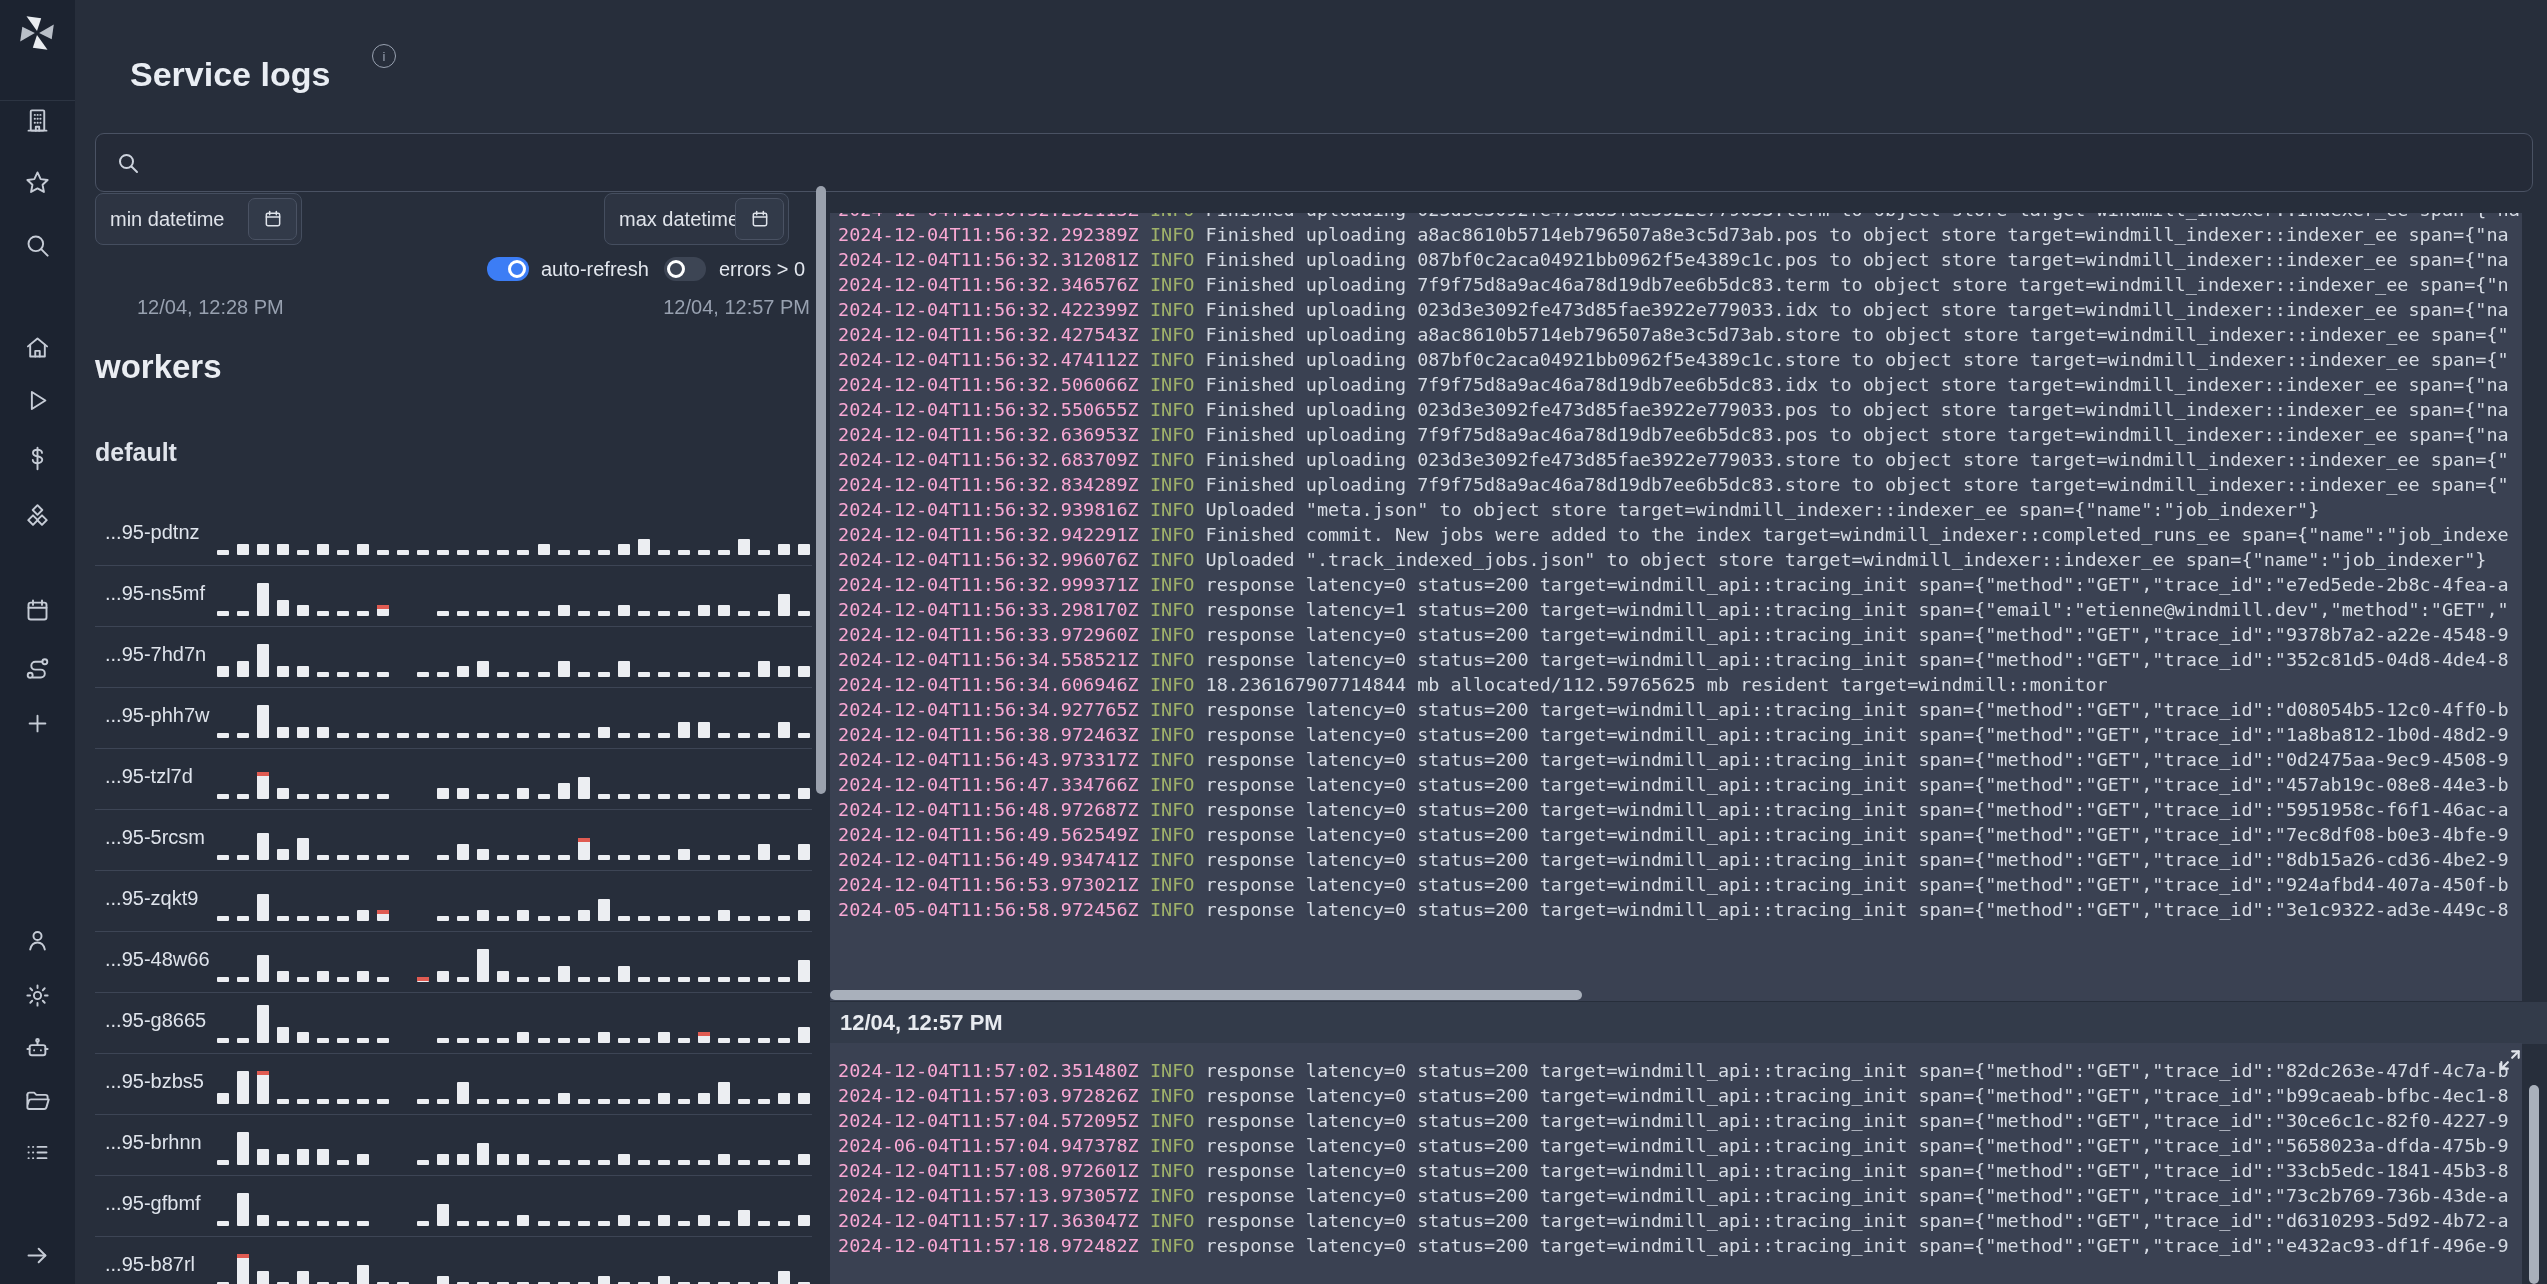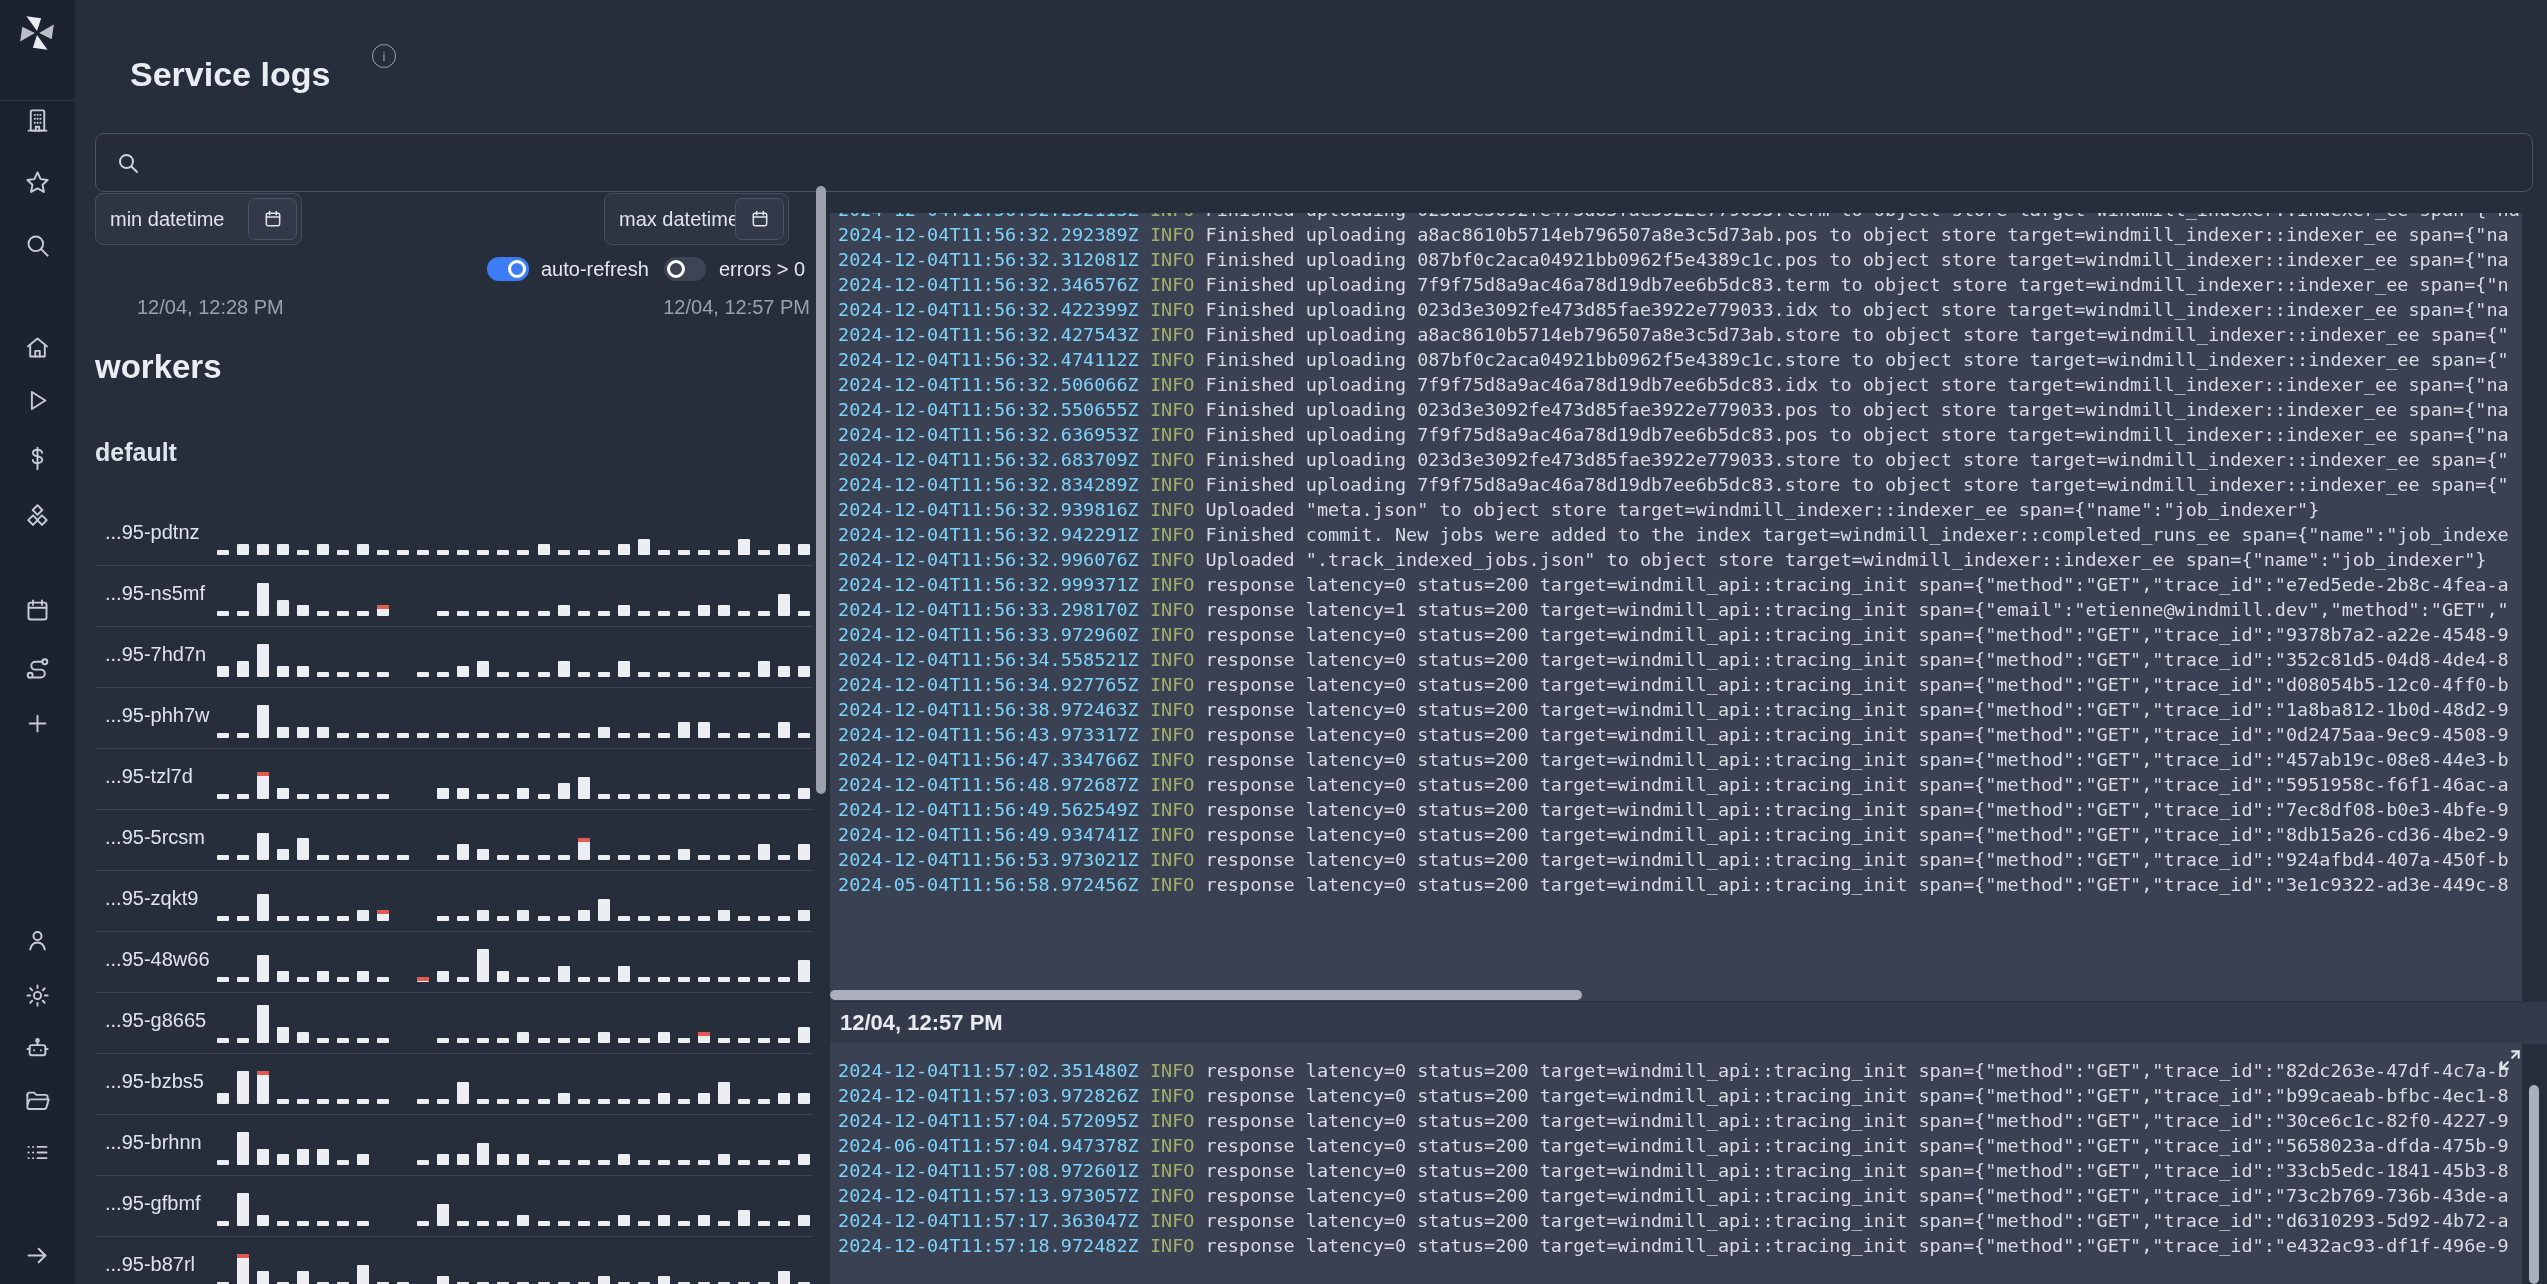--- a/index.html
+++ b/index.html
@@ -63,21 +63,21 @@
   #left-scroll{position:absolute;left:816px;top:186px;width:10px;height:608px;background:#9aa1ad;border-radius:5px;}
   
   #log-notice{position:absolute;left:830px;top:190px;width:1717px;text-align:center;font-size:18px;color:#929bab;}
   .log-panel{position:absolute;left:830px;width:1692px;background:#3a4152;overflow:hidden;
              font-family:"DejaVu Sans Mono",monospace;font-size:18.5px;line-height:25px;color:#d6dbe4;}
   #upper-log{top:213px;height:788px;}
   #upper-log .inner{margin-top:-16px;padding-left:8px;}
   #lower-log{top:1043px;height:241px;}
   #lower-log .inner{padding-top:15px;padding-left:8px;}
   .log-line{white-space:pre;overflow:hidden;}
-  .log-ts{color:#7dd3fc;} .log-lvl{color:#9fb26a;} .log-msg{color:#d6dbe4;}
+  .log-ts{color:#f9a8d4;} .log-lvl{color:#9fb26a;} .log-msg{color:#d6dbe4;}
   #hscroll{position:absolute;left:830px;top:990px;width:752px;height:10px;background:#a9b0bb;border-radius:5px;}
   #date-strip{position:absolute;left:830px;top:1001px;width:1717px;height:42px;background:#333b4a;
               border-top:1px solid #272e3b;display:flex;align-items:center;}
   #date-strip .lbl{margin-left:10px;font-size:22px;font-weight:bold;color:#e8ebf0;}
   #expand-btn{position:absolute;left:2497px;top:1047px;width:26px;height:26px;}
   #expand-btn svg{width:100%;height:100%;stroke:#dfe3ea;fill:none;stroke-width:2;stroke-linecap:round;stroke-linejoin:round;}
   #vscroll{position:absolute;left:2529px;top:1085px;width:10px;height:199px;background:#a9b0bb;border-radius:5px;}
 </style>
 </head>
 <body>
@@ -727,20 +727,21 @@
         <div class="log-line"><span class="log-ts">2024-12-04T11:56:32.636953Z </span><span class="log-lvl">INFO </span><span class="log-msg">Finished uploading 7f9f75d8a9ac46a78d19db7ee6b5dc83.pos to object store target=windmill_indexer::indexer_ee span={"na</span></div>
         <div class="log-line"><span class="log-ts">2024-12-04T11:56:32.683709Z </span><span class="log-lvl">INFO </span><span class="log-msg">Finished uploading 023d3e3092fe473d85fae3922e779033.store to object store target=windmill_indexer::indexer_ee span={"</span></div>
         <div class="log-line"><span class="log-ts">2024-12-04T11:56:32.834289Z </span><span class="log-lvl">INFO </span><span class="log-msg">Finished uploading 7f9f75d8a9ac46a78d19db7ee6b5dc83.store to object store target=windmill_indexer::indexer_ee span={"</span></div>
         <div class="log-line"><span class="log-ts">2024-12-04T11:56:32.939816Z </span><span class="log-lvl">INFO </span><span class="log-msg">Uploaded "meta.json" to object store target=windmill_indexer::indexer_ee span={"name":"job_indexer"}</span></div>
         <div class="log-line"><span class="log-ts">2024-12-04T11:56:32.942291Z </span><span class="log-lvl">INFO </span><span class="log-msg">Finished commit. New jobs were added to the index target=windmill_indexer::completed_runs_ee span={"name":"job_indexe</span></div>
         <div class="log-line"><span class="log-ts">2024-12-04T11:56:32.996076Z </span><span class="log-lvl">INFO </span><span class="log-msg">Uploaded ".track_indexed_jobs.json" to object store target=windmill_indexer::indexer_ee span={"name":"job_indexer"}</span></div>
         <div class="log-line"><span class="log-ts">2024-12-04T11:56:32.999371Z </span><span class="log-lvl">INFO </span><span class="log-msg">response latency=0 status=200 target=windmill_api::tracing_init span={"method":"GET","trace_id":"e7ed5ede-2b8c-4fea-a</span></div>
         <div class="log-line"><span class="log-ts">2024-12-04T11:56:33.298170Z </span><span class="log-lvl">INFO </span><span class="log-msg">response latency=1 status=200 target=windmill_api::tracing_init span={"email":"etienne@windmill.dev","method":"GET","</span></div>
         <div class="log-line"><span class="log-ts">2024-12-04T11:56:33.972960Z </span><span class="log-lvl">INFO </span><span class="log-msg">response latency=0 status=200 target=windmill_api::tracing_init span={"method":"GET","trace_id":"9378b7a2-a22e-4548-9</span></div>
         <div class="log-line"><span class="log-ts">2024-12-04T11:56:34.558521Z </span><span class="log-lvl">INFO </span><span class="log-msg">response latency=0 status=200 target=windmill_api::tracing_init span={"method":"GET","trace_id":"352c81d5-04d8-4de4-8</span></div>
+        <div class="log-line"><span class="log-ts">2024-12-04T11:56:34.606946Z </span><span class="log-lvl">INFO </span><span class="log-msg">18.236167907714844 mb allocated/112.59765625 mb resident target=windmill::monitor</span></div>
         <div class="log-line"><span class="log-ts">2024-12-04T11:56:34.927765Z </span><span class="log-lvl">INFO </span><span class="log-msg">response latency=0 status=200 target=windmill_api::tracing_init span={"method":"GET","trace_id":"d08054b5-12c0-4ff0-b</span></div>
         <div class="log-line"><span class="log-ts">2024-12-04T11:56:38.972463Z </span><span class="log-lvl">INFO </span><span class="log-msg">response latency=0 status=200 target=windmill_api::tracing_init span={"method":"GET","trace_id":"1a8ba812-1b0d-48d2-9</span></div>
         <div class="log-line"><span class="log-ts">2024-12-04T11:56:43.973317Z </span><span class="log-lvl">INFO </span><span class="log-msg">response latency=0 status=200 target=windmill_api::tracing_init span={"method":"GET","trace_id":"0d2475aa-9ec9-4508-9</span></div>
         <div class="log-line"><span class="log-ts">2024-12-04T11:56:47.334766Z </span><span class="log-lvl">INFO </span><span class="log-msg">response latency=0 status=200 target=windmill_api::tracing_init span={"method":"GET","trace_id":"457ab19c-08e8-44e3-b</span></div>
         <div class="log-line"><span class="log-ts">2024-12-04T11:56:48.972687Z </span><span class="log-lvl">INFO </span><span class="log-msg">response latency=0 status=200 target=windmill_api::tracing_init span={"method":"GET","trace_id":"5951958c-f6f1-46ac-a</span></div>
         <div class="log-line"><span class="log-ts">2024-12-04T11:56:49.562549Z </span><span class="log-lvl">INFO </span><span class="log-msg">response latency=0 status=200 target=windmill_api::tracing_init span={"method":"GET","trace_id":"7ec8df08-b0e3-4bfe-9</span></div>
         <div class="log-line"><span class="log-ts">2024-12-04T11:56:49.934741Z </span><span class="log-lvl">INFO </span><span class="log-msg">response latency=0 status=200 target=windmill_api::tracing_init span={"method":"GET","trace_id":"8db15a26-cd36-4be2-9</span></div>
         <div class="log-line"><span class="log-ts">2024-12-04T11:56:53.973021Z </span><span class="log-lvl">INFO </span><span class="log-msg">response latency=0 status=200 target=windmill_api::tracing_init span={"method":"GET","trace_id":"924afbd4-407a-450f-b</span></div>
         <div class="log-line"><span class="log-ts">2024-05-04T11:56:58.972456Z </span><span class="log-lvl">INFO </span><span class="log-msg">response latency=0 status=200 target=windmill_api::tracing_init span={"method":"GET","trace_id":"3e1c9322-ad3e-449c-8</span></div>
       </div>

